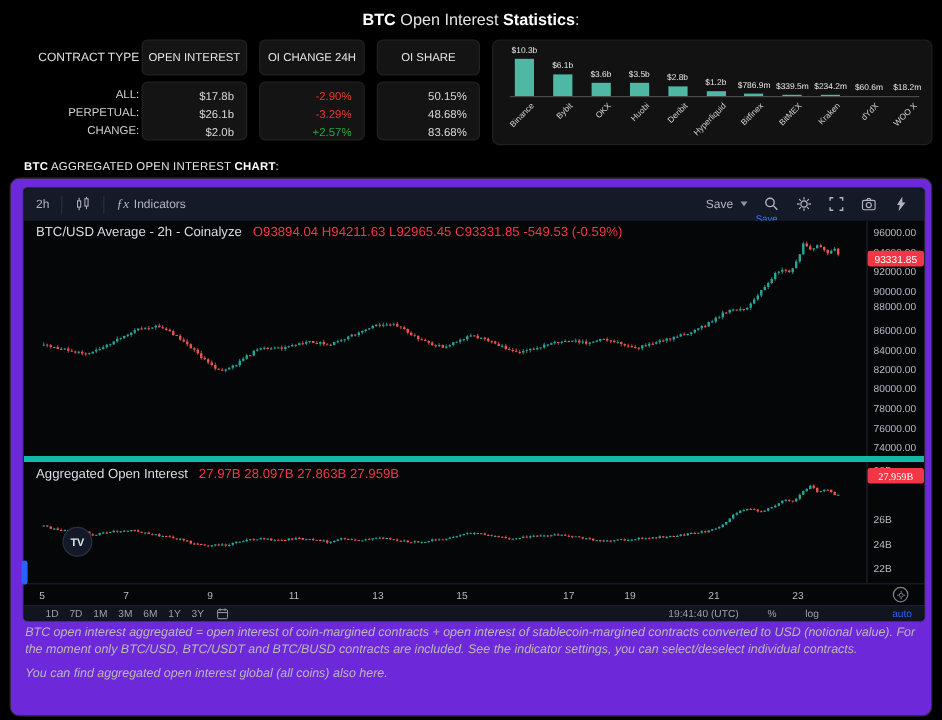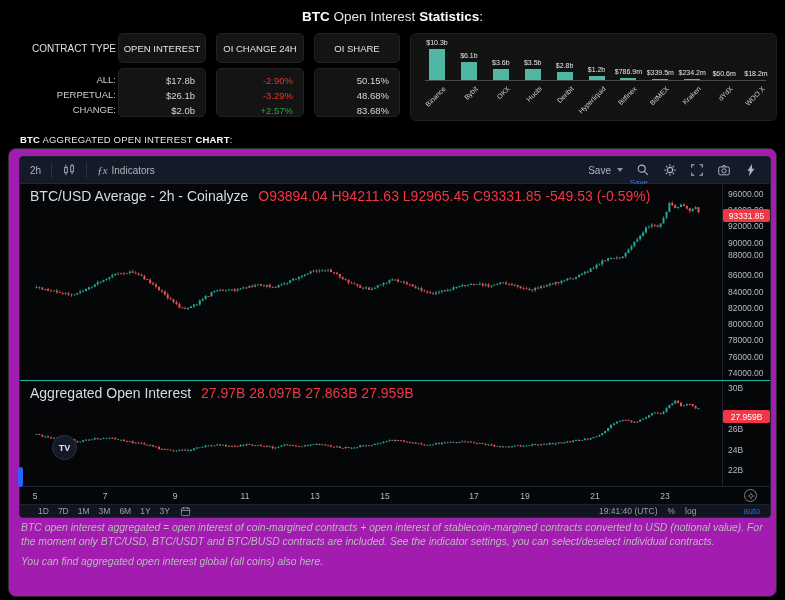--- a/index.html
+++ b/index.html
@@ -25,46 +25,46 @@
   .baseline { position:absolute; left:14px; right:10px; top:46px; height:1px; background:#4a4a4a; }
   .bar { position:absolute; width:16px; background:#4fb8a5; }
   .bar-val { position:absolute; font-size:7px; color:#e8e8e8; transform:translateX(-50%); white-space:nowrap; }
   .bar-cat { position:absolute; top:51px; font-size:7px; color:#d0d0d0; white-space:nowrap; transform:translateX(-100%) rotate(-45deg); transform-origin:100% 0; }
 
   
   .seclabel { position:absolute; left:20px; top:134px; font-size:9.5px; color:#e6e6e6; letter-spacing:.2px; }
   .seclabel b { color:#fff; }
 
   
-  .panel { position:absolute; left:8px; top:148px; width:769px; height:449px; background:#a21caf; border:1px solid #2c2c2c; border-radius:8px; }
+  .panel { position:absolute; left:8px; top:148px; width:769px; height:449px; background:#6d28d9; border:1px solid #2c2c2c; border-radius:8px; }
 
   
   .tv { position:absolute; left:10px; top:7px; width:752px; height:362px; background:#04060a; border:1px solid #202634; border-radius:4px; overflow:visible; }
   .tv-toolbar { position:relative; height:27px; background:#141a27; border-bottom:1px solid #202634; border-radius:4px 4px 0 0; display:flex; align-items:center; color:#b2b5be; font-size:10px; }
   .tb-item { display:flex; align-items:center; gap:4px; padding:0 6px; cursor:pointer; }
   .tb-div { width:1px; height:15px; background:#2a3142; margin:0 4px; }
   .tb-right { margin-left:auto; display:flex; align-items:center; gap:13px; padding-right:12px; }
   .caret { width:0; height:0; border-left:3.5px solid transparent; border-right:3.5px solid transparent; border-top:4px solid #8a909e; margin-left:2px; }
   .save-tip { position:absolute; top:21px; right:122px; color:#3b79f7; font-size:8px; }
   .pane { position:relative; background:#050608; overflow:hidden; }
   .pane-price { height:196px; }
-  .pane-oi { height:106px; border-top:1px solid #14b8a6; }
+  .pane-oi { height:106px; border-top:5px solid #14b8a6; }
   .axiscol { position:absolute; top:0; bottom:0; right:0; width:48px; border-left:1px solid #1c2230; }
   .ticklab { position:absolute; left:708px; font-size:8.5px; color:#b7bac3; }
   .lastlab { position:absolute; left:703px; width:47px; height:13px; background:#f23645; color:#fff; font-size:8.5px; border-radius:2px; display:flex; align-items:center; justify-content:center; z-index:3; }
-  .legend { position:absolute; left:10px; top:4px; font-size:14px; color:#d8dbe3; z-index:2; white-space:nowrap; }
+  .legend { position:absolute; left:10px; top:4px; font-size:11px; color:#d8dbe3; z-index:2; white-space:nowrap; }
   .legend .red { color:#f23645; margin-left:6px; }
   .tvlogo { position:absolute; left:32px; top:54px; width:25px; height:25px; border-radius:50%; background:#141927; border:1px solid #2a3142; color:#dfe3ec; font-size:9px; font-weight:bold; display:flex; align-items:center; justify-content:center; z-index:2; }
   .timeaxis { position:relative; height:18px; background:#050608; border-top:1px solid #1c2230; }
   .tlab { position:absolute; top:4px; font-size:8.5px; color:#b7bac3; transform:translateX(-50%); }
   .axgear { position:absolute; right:13px; top:2px; width:13px; height:13px; border:1px solid #7d828d; border-radius:50%; display:flex; align-items:center; justify-content:center; }
   .bottombar { position:relative; height:13px; background:#10151f; border-top:1px solid #1c2230; border-radius:0 0 4px 4px; display:flex; align-items:center; font-size:8.5px; color:#9aa0ab; }
   .bb-left { display:flex; align-items:center; gap:9px; padding-left:18px; }
   .bb-left span { cursor:pointer; }
-  .bb-right { margin-left:auto; display:flex; align-items:center; gap:10px; padding-right:10px; }
+  .bb-right { margin-left:auto; display:flex; align-items:center; gap:24px; padding-right:10px; }
   .blue { color:#2962ff !important;padding-left:37px; }
   .handle { position:absolute; left:-2px; top:310px; width:5px; height:20px; background:#2962ff; border-radius:3px; z-index:4; }
   svg.candles { position:absolute; left:0; top:0; }
 
   
   .footer { position:absolute; left:12px; top:372px; width:744px; font-size:10.4px; font-style:italic; color:#b9b9b9; line-height:1.38; }
   .footer p { margin-bottom:5px; }
 </style>
 </head>
 <body>
@@ -249,21 +249,21 @@
             <path d="M18.4,53.0h2v0.8h-2zM21.3,53.7h2v1.9h-2zM27.1,55.5h2v1.1h-2zM30.0,56.6h2v0.8h-2zM35.9,56.8h2v0.8h-2zM44.6,55.0h2v0.9h-2zM47.5,55.9h2v2.2h-2zM53.4,58.0h2v2.2h-2zM56.3,60.2h2v1.0h-2zM68.0,58.7h2v0.8h-2zM76.7,57.2h2v0.8h-2zM91.3,56.7h2v0.8h-2zM94.2,56.9h2v1.3h-2zM97.1,58.2h2v0.8h-2zM103.0,58.8h2v1.2h-2zM105.9,59.9h2v0.8h-2zM111.7,60.2h2v1.7h-2zM117.5,61.6h2v0.8h-2zM120.5,61.8h2v0.8h-2zM123.4,62.3h2v1.3h-2zM126.3,63.7h2v0.8h-2zM132.1,64.0h2v1.3h-2zM135.0,65.4h2v0.8h-2zM138.0,65.7h2v2.2h-2zM140.9,67.9h2v0.8h-2zM143.8,67.9h2v0.8h-2zM146.7,68.3h2v0.8h-2zM149.6,68.8h2v0.8h-2zM152.5,69.5h2v0.8h-2zM161.3,68.8h2v0.8h-2zM167.1,68.7h2v0.9h-2zM190.5,64.4h2v0.8h-2zM199.2,63.6h2v0.8h-2zM205.0,63.8h2v1.6h-2zM210.9,64.9h2v0.8h-2zM213.8,64.9h2v0.8h-2zM216.7,65.0h2v0.8h-2zM222.5,63.8h2v0.8h-2zM228.4,63.3h2v0.8h-2zM231.3,63.4h2v1.3h-2zM240.0,64.2h2v0.8h-2zM243.0,64.9h2v0.8h-2zM245.9,65.1h2v0.8h-2zM251.7,65.5h2v1.8h-2zM266.3,63.5h2v0.8h-2zM269.2,64.1h2v0.8h-2zM272.1,64.3h2v0.8h-2zM275.0,64.7h2v0.8h-2zM278.0,65.1h2v0.8h-2zM286.7,64.3h2v0.8h-2zM298.4,63.1h2v0.8h-2zM304.2,63.4h2v0.9h-2zM307.1,64.3h2v0.8h-2zM310.0,64.6h2v1.1h-2zM313.0,65.7h2v0.8h-2zM318.8,65.5h2v1.4h-2zM321.7,66.9h2v0.8h-2zM327.5,66.1h2v0.9h-2zM342.1,64.5h2v0.8h-2zM348.0,64.5h2v0.8h-2zM371.3,59.3h2v0.8h-2zM377.1,59.1h2v0.8h-2zM380.0,59.3h2v0.8h-2zM383.0,59.6h2v1.1h-2zM385.9,60.8h2v0.8h-2zM388.8,61.1h2v0.8h-2zM394.6,61.6h2v0.8h-2zM397.5,62.3h2v0.8h-2zM400.5,62.4h2v1.0h-2zM403.4,63.5h2v0.8h-2zM418.0,62.2h2v0.8h-2zM426.7,61.5h2v0.8h-2zM435.5,61.2h2v0.8h-2zM444.2,60.4h2v0.8h-2zM450.0,60.7h2v0.8h-2zM453.0,61.5h2v0.8h-2zM455.9,61.9h2v0.8h-2zM461.7,62.0h2v0.8h-2zM464.6,62.8h2v0.9h-2zM470.5,63.6h2v0.8h-2zM473.4,63.9h2v1.5h-2zM479.2,65.3h2v0.8h-2zM488.0,65.5h2v0.8h-2zM499.6,64.3h2v1.1h-2zM514.2,63.2h2v0.8h-2zM520.0,63.6h2v0.8h-2zM525.9,62.8h2v0.8h-2zM531.7,61.9h2v1.1h-2zM540.5,61.6h2v0.8h-2zM549.2,60.5h2v0.8h-2zM558.0,59.1h2v0.8h-2zM566.7,57.8h2v0.8h-2zM604.6,39.2h2v0.8h-2zM607.5,39.3h2v0.8h-2zM610.5,39.8h2v1.3h-2zM613.4,41.1h2v0.8h-2zM636.7,31.5h2v0.8h-2zM639.6,32.2h2v0.8h-2zM657.1,19.7h2v2.0h-2zM660.0,21.7h2v3.2h-2zM668.8,23.1h2v0.8h-2zM671.7,23.2h2v1.7h-2zM674.6,24.9h2v2.6h-2z" fill="#ef5350"></path>
           </svg>
         <div class="tvlogo">TV</div>
         <div class="axiscol"></div>
         <div id="oi-ticks">
             <div class="ticklab" style="top: 1.81871px;">30B</div>
             <div class="ticklab" style="top: 43.1442px;">26B</div>
             <div class="ticklab" style="top: 63.807px;">24B</div>
             <div class="ticklab" style="top: 84.4698px;">22B</div>
           </div>
-        <div class="lastlab" id="oi-lastlab" style="top: 29px;">27.959B</div>
+        <div class="lastlab" id="oi-lastlab" style="top: 5px; font-family: Liberation Serif, serif;">27.959B</div>
       </div>
 
       <div class="timeaxis">
         <div id="time-ticks">
             <div class="tlab" style="left: 15px;">5</div>
             <div class="tlab" style="left: 85px;">7</div>
             <div class="tlab" style="left: 155px;">9</div>
             <div class="tlab" style="left: 225px;">11</div>
             <div class="tlab" style="left: 295px;">13</div>
             <div class="tlab" style="left: 365px;">15</div>

